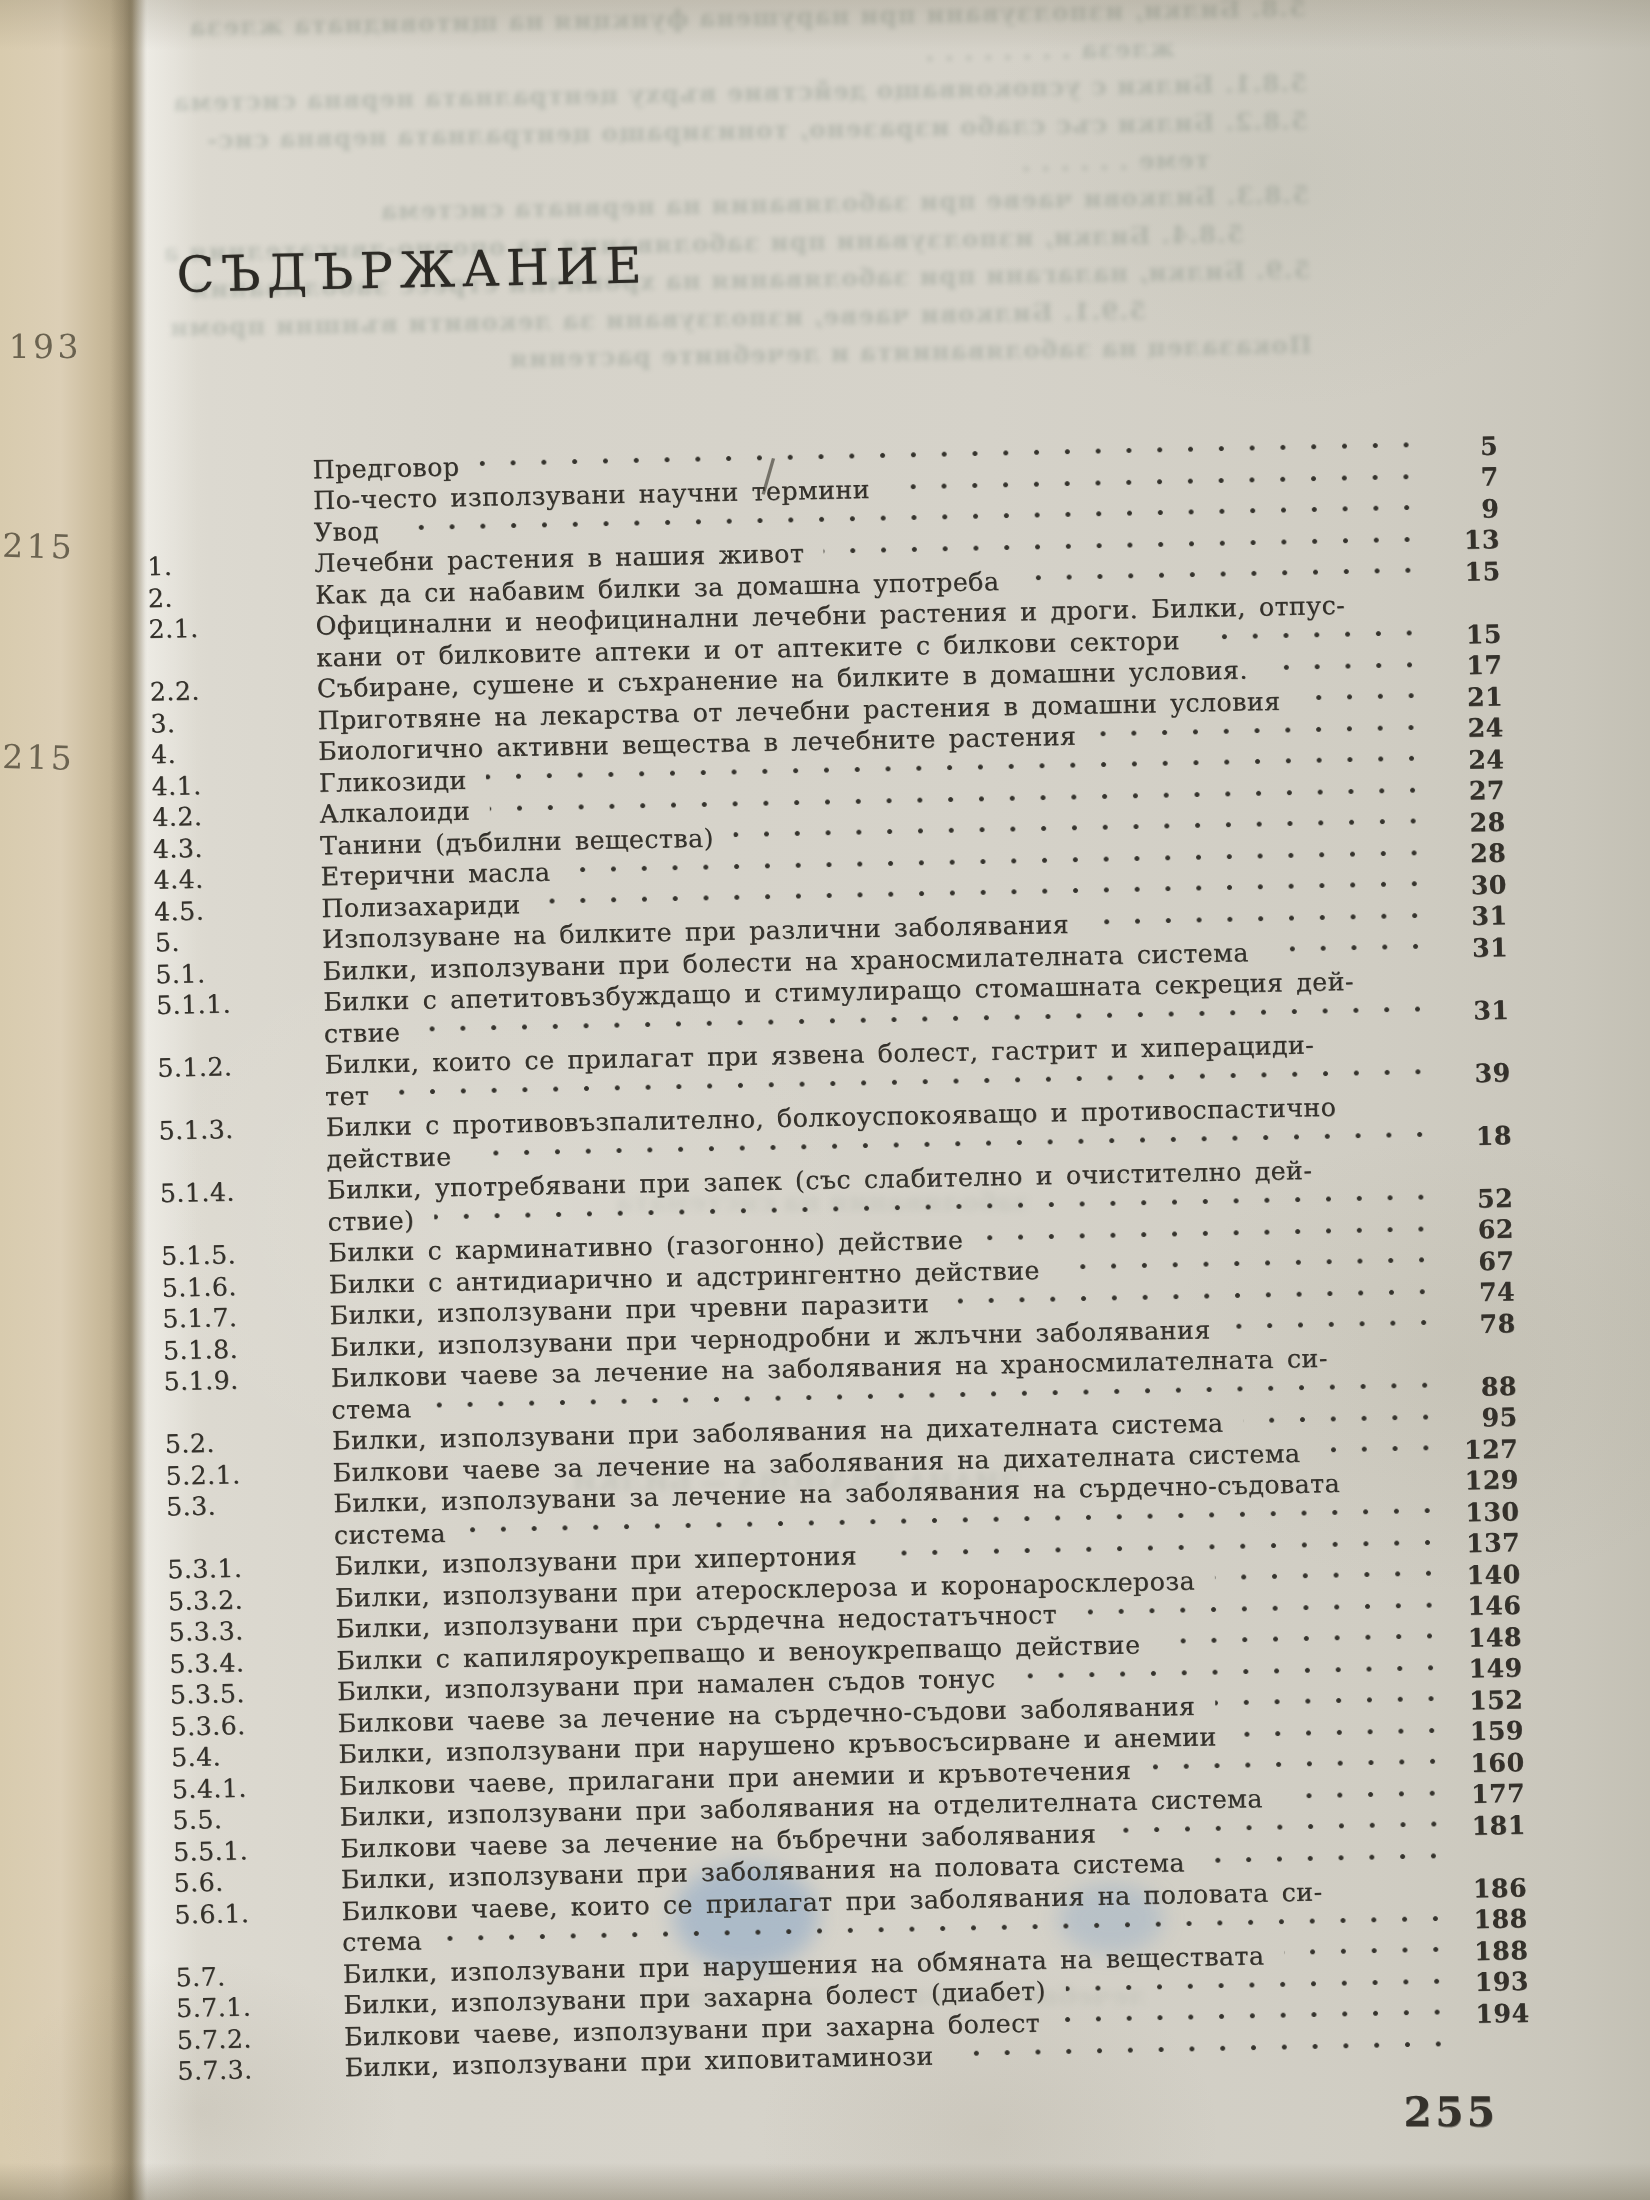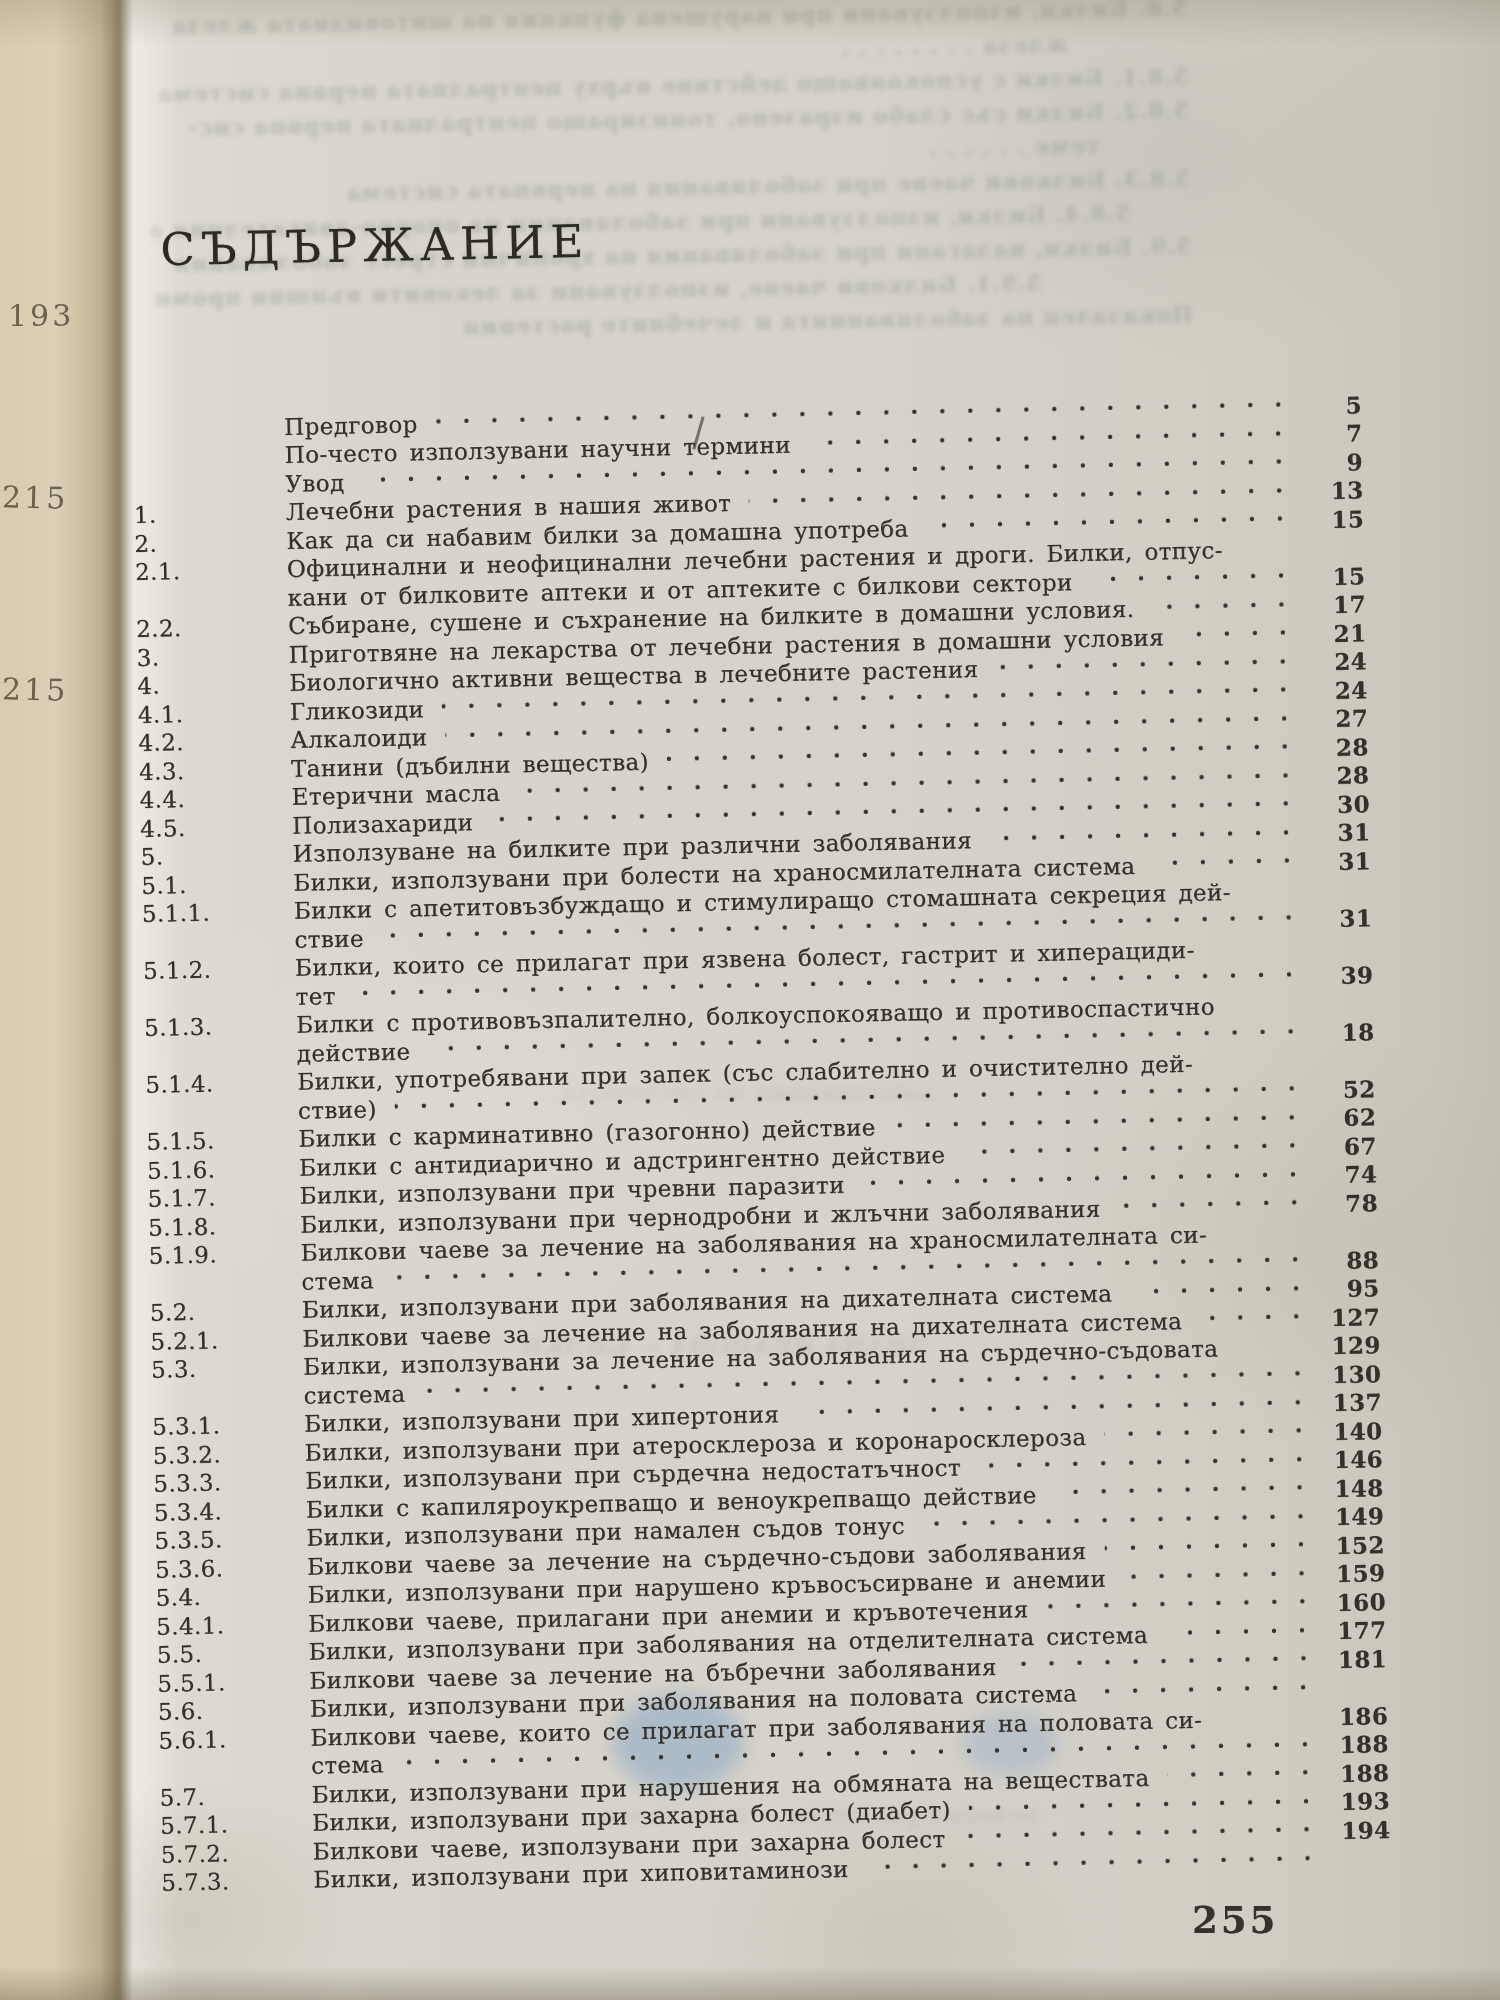--- a/index.html
+++ b/index.html
@@ -58,21 +58,21 @@
   .row{display:flex;align-items:baseline;height:28.5px;line-height:28.5px;
     font-size:23px;letter-spacing:.4px;word-spacing:4px;
     text-shadow:.4px .3px .5px rgba(46,43,37,.55);white-space:nowrap;}
   .num{flex:0 0 152px;}
   .txt{flex:0 0 auto;}
   .lead{flex:1 1 auto;height:100%;margin:0 8px 0 18px;}
   .lead.dots{background-image:radial-gradient(circle at 50% 58%,#35332d 1.8px,rgba(0,0,0,0) 2.6px);
     background-size:28px 28.5px;background-repeat:repeat-x;background-position:right 4px top 2px;}
   .pg{flex:0 0 58px;text-align:right;font-weight:bold;font-size:23px;
     text-shadow:.3px .3px .4px rgba(46,43,37,.5);}
-  .footer-num{position:absolute;left:1192px;top:1898px;font-size:37px;font-weight:bold;
+  .footer-num{position:absolute;left:1276px;top:1898px;font-size:37px;font-weight:bold;
     letter-spacing:3px;color:#35322c;text-shadow:.4px .4px .6px rgba(46,43,37,.5);}
 </style>
 </head>
 <body>
 
 <div class="photo">
 
   <div class="ghost">
       <div class="gline">5.8.    Билки, използувани при нарушена функция на щитовидната жлеза</div>
       <div class="gline">жлеза  .  .  .  .  .  .  .  .</div>

